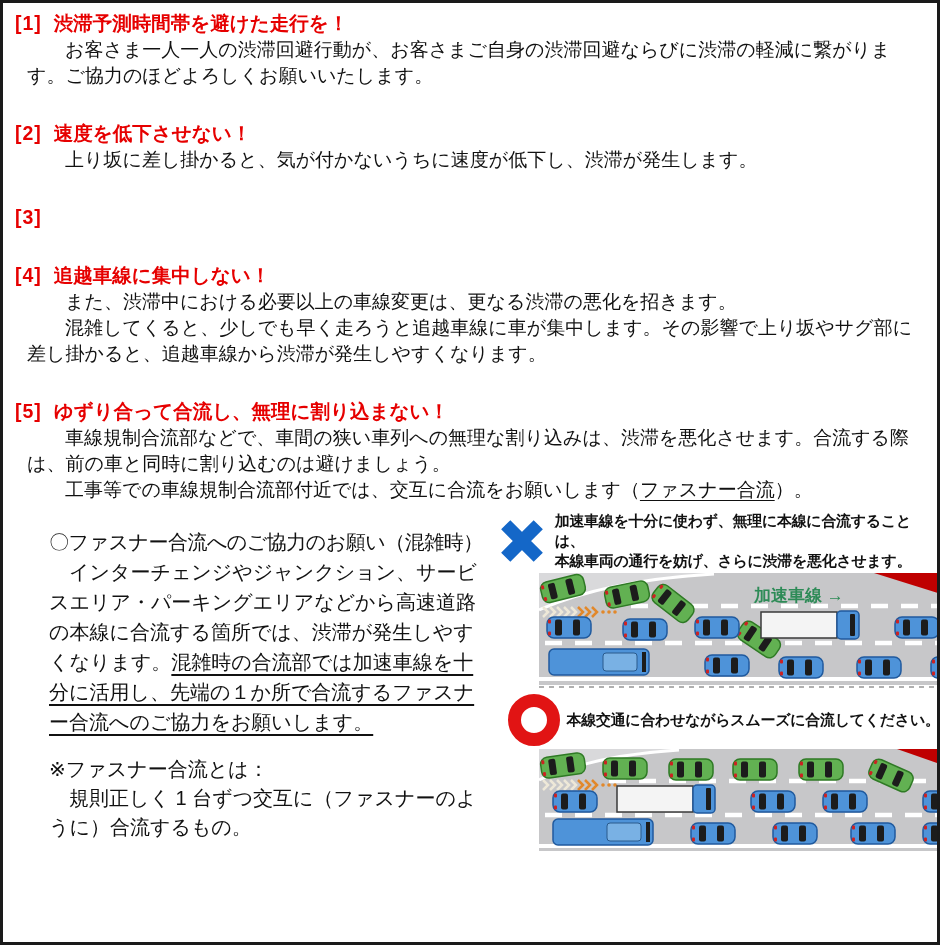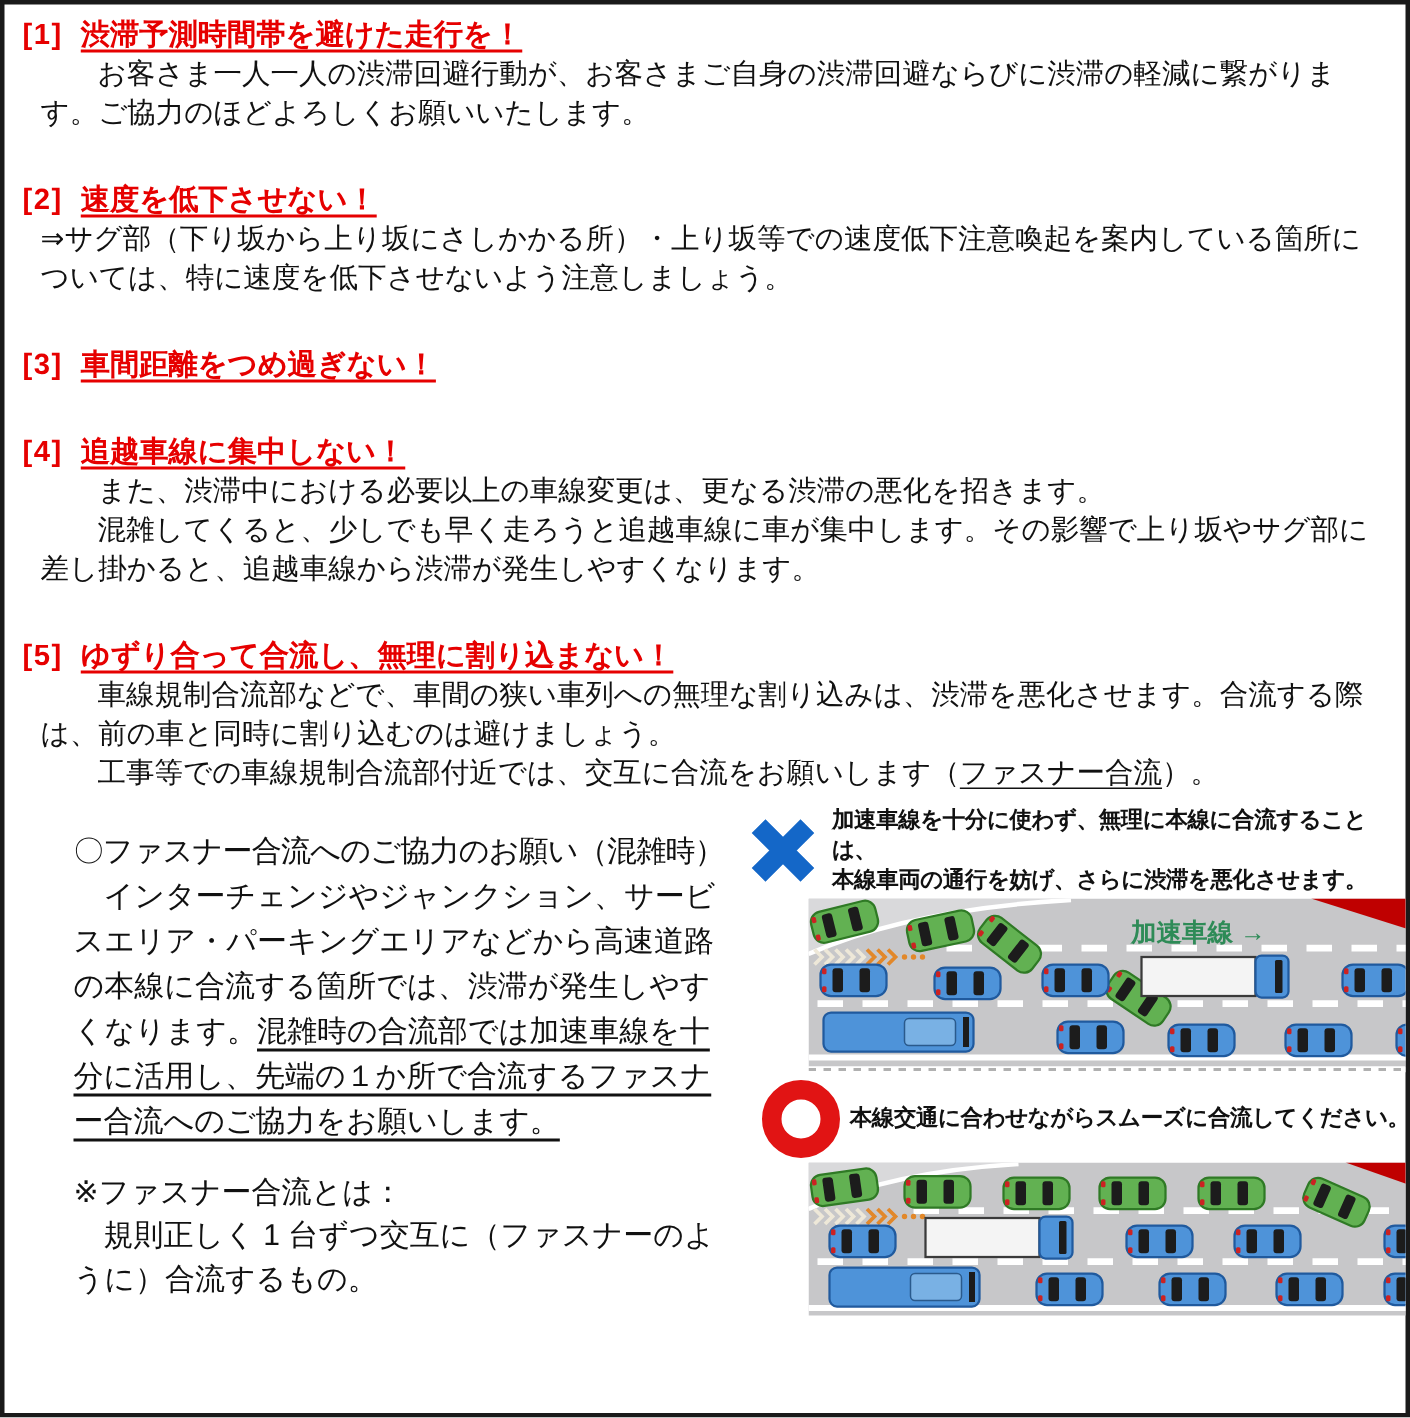--- a/index.html
+++ b/index.html
@@ -10,21 +10,21 @@
     background:#fff;
     padding:6px 14px 0 12px;
     overflow:hidden;
     font-family:"Liberation Sans","DejaVu Sans",sans-serif;
     color:#111;
   }
   
   .sec{margin-bottom:30px;}
   .sec-head{display:flex;align-items:baseline;font-size:19.5px;font-weight:bold;line-height:28px;color:#e60000;}
   .sec-num{margin-right:12px;letter-spacing:1px;}
-  .sec-title{text-decoration:underline;text-underline-offset:4px;text-decoration-thickness:1.5px;}
+  .sec-title{text-underline-offset:4px;text-decoration-thickness:1.5px;}
   .sec-body{margin-left:12px;margin-right:2px;}
   .sec-body p{margin:0;font-size:19px;line-height:26px;}
   .ind2{text-indent:2em;}
   .u{text-decoration:underline;text-underline-offset:4px;}
   
   .bottom{display:flex;margin-left:34px;gap:12px;}
   .fastener-col{width:438px;padding-top:16px;font-size:20px;line-height:30px;}
   .fastener-col p{margin:0;}
   .fastener-head{white-space:nowrap;letter-spacing:-0.5px;}
   .ind1{text-indent:1em;}
@@ -53,28 +53,27 @@
       <p class="ind2">お客さま一人一人の渋滞回避行動が、お客さまご自身の渋滞回避ならびに渋滞の軽減に繋がります。ご協力のほどよろしくお願いいたします。</p>
     </div>
   </div>
 
   <div class="sec">
     <div class="sec-head" style="color: rgb(230, 0, 0);">
       <span class="sec-num">[2]</span>
       <span class="sec-title">速度を低下させない！</span>
     </div>
     <div class="sec-body">
-      <p>⇒サグ部（下り坂から上り坂にさしかかる所）・上り坂等での速度低下注意喚起を案内している箇所については、特に速度を低下させないよう注意しましょう。</p>
+      <p class="ind2">上り坂に差し掛かると、気が付かないうちに速度が低下し、渋滞が発生します。</p>
     </div>
   </div>
 
   <div class="sec">
     <div class="sec-head" style="color: rgb(230, 0, 0);">
       <span class="sec-num">[3]</span>
-      <span class="sec-title">車間距離をつめ過ぎない！</span>
     </div>
   </div>
 
   <div class="sec">
     <div class="sec-head" style="color: rgb(230, 0, 0);">
       <span class="sec-num">[4]</span>
       <span class="sec-title">追越車線に集中しない！</span>
     </div>
     <div class="sec-body">
       <p class="ind2">また、渋滞中における必要以上の車線変更は、更なる渋滞の悪化を招きます。</p>

